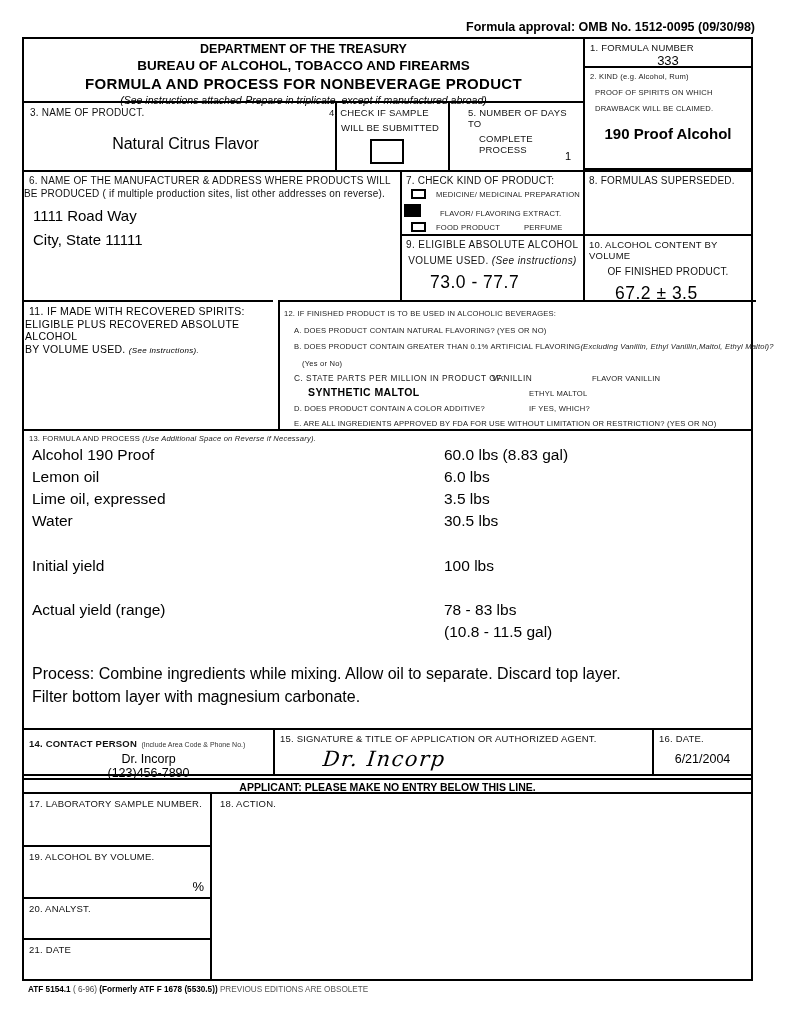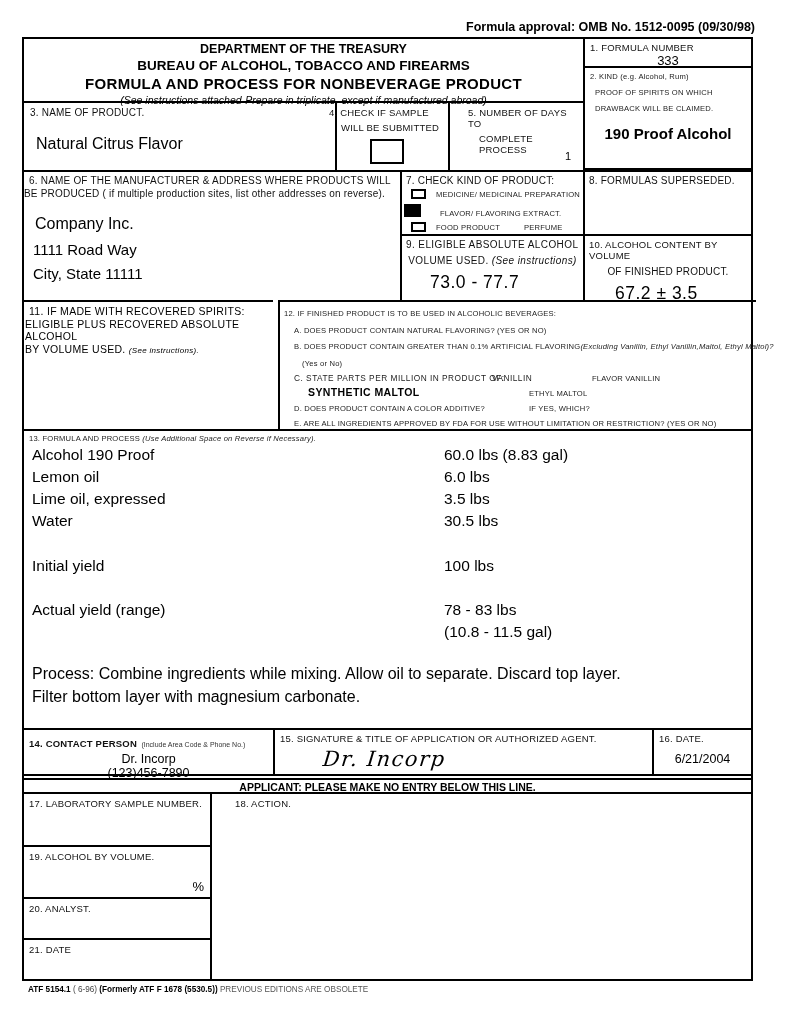--- a/index.html
+++ b/index.html
@@ -9,21 +9,21 @@
   .form{position:absolute;left:22px;top:37px;width:731px;height:944px;
         border:2px solid #000;box-sizing:border-box;}
   .bx{position:absolute;box-sizing:border-box;}
   .bt{border-top:2px solid #000;} .bl{border-left:2px solid #000;}
   .bb{border-bottom:2px solid #000;} .br{border-right:2px solid #000;}
   .lbl{font-size:9.5px;color:#111;letter-spacing:.2px;}
   .gray{color:#555;}
   .ital{font-style:italic;}
   .bold{font-weight:bold;}
   .ctr{text-align:center;}
-  .val15{font-size:15px;}
+  .val15{font-size:15px;text-align:center;}
   .val17{font-size:17.5px;letter-spacing:.5px;}
   .tiny{font-size:7.6px;color:#222;letter-spacing:.2px;}
   .cbox{box-sizing:border-box;border:2px solid #000;background:#fff;}
   .cbox.filled{background:#000;border-color:#000;}
   .f-row{position:absolute;left:0;width:100%;font-size:15.5px;}
   .f-name{position:absolute;left:8px;white-space:nowrap;}
   .f-amt{position:absolute;left:420px;white-space:nowrap;}
   .sig{font-family:"DejaVu Serif",serif;font-style:italic;font-size:21px;
        letter-spacing:1.5px;transform:skewX(-6deg);}
 </style>
@@ -68,21 +68,20 @@
 
     <div class="bx" style="left:439px;top:64px;width:112px;height:67px;">
       <div class="lbl" style="margin:4px 0 0 5px;">5.  NUMBER OF DAYS TO</div>
       <div class="lbl" style="margin:4px 0 0 16px;">COMPLETE PROCESS</div>
       <div style="position:absolute;right:4px;bottom:8px;font-size:11px;">1</div>
     </div>
 
     <div class="bx bt" style="left:0;top:131px;width:376px;height:130px;">
       <div class="lbl" style="margin:3px 0 0 5px;font-size:10px;">6.  NAME OF THE MANUFACTURER &amp; ADDRESS WHERE PRODUCTS WILL</div>
       <div class="lbl" style="margin:2px 0 0 0;font-size:10px;">BE PRODUCED ( if multiple production sites, list other addresses on reverse).</div>
-      <div style="margin:16px 0 0 11px;font-size:16px;">Company Inc.</div>
       <div style="margin:8px 0 0 9px;font-size:15px;">1111 Road Way</div>
       <div style="margin:7px 0 0 9px;font-size:15px;">City, State  11111</div>
     </div>
 
     <div class="bx bt bl" style="left:376px;top:131px;width:183px;height:64px;">
       <div class="lbl" style="margin:3px 0 0 4px;font-size:10px;">7.  CHECK KIND OF PRODUCT:</div>
       <div class="cbox" style="position:absolute;left:9px;top:17px;width:15px;height:10px;"></div>
       <div class="tiny" style="position:absolute;left:34px;top:18px;">MEDICINE/ MEDICINAL PREPARATION</div>
       <div class="cbox filled" style="position:absolute;left:2px;top:32px;width:17px;height:13px;"></div>
       <div class="tiny" style="position:absolute;left:19px;top:37px;padding-left:19px;">FLAVOR/ FLAVORING EXTRACT.</div>
@@ -207,21 +206,21 @@
     </div>
 
     <div class="bx br bb" style="left:0;top:860px;width:188px;height:41px;">
       <div class="lbl" style="margin:4px 0 0 5px;font-size:9.5px;">20.  ANALYST.</div>
     </div>
 
     <div class="bx br" style="left:0;top:901px;width:188px;height:39px;">
       <div class="lbl" style="margin:4px 0 0 5px;font-size:9.5px;">21.  DATE</div>
     </div>
 
-    <div class="bx" style="left:188px;top:755px;width:539px;height:185px;padding-left:15px;">
+    <div class="bx" style="left:188px;top:755px;width:539px;height:185px;">
       <div class="lbl" style="margin:4px 0 0 8px;font-size:9.5px;">18.  ACTION.</div>
     </div>
 
   </div>
 
   <div class="abs" style="left:28px;top:985px;font-size:8.2px;white-space:nowrap;">
     <span class="bold">ATF 5154.1</span>
     <span style="color:#444;">( 6-96)</span>
     <span class="bold">(Formerly ATF F 1678 (5530.5))</span>
     <span style="color:#555;">PREVIOUS EDITIONS ARE OBSOLETE</span>

